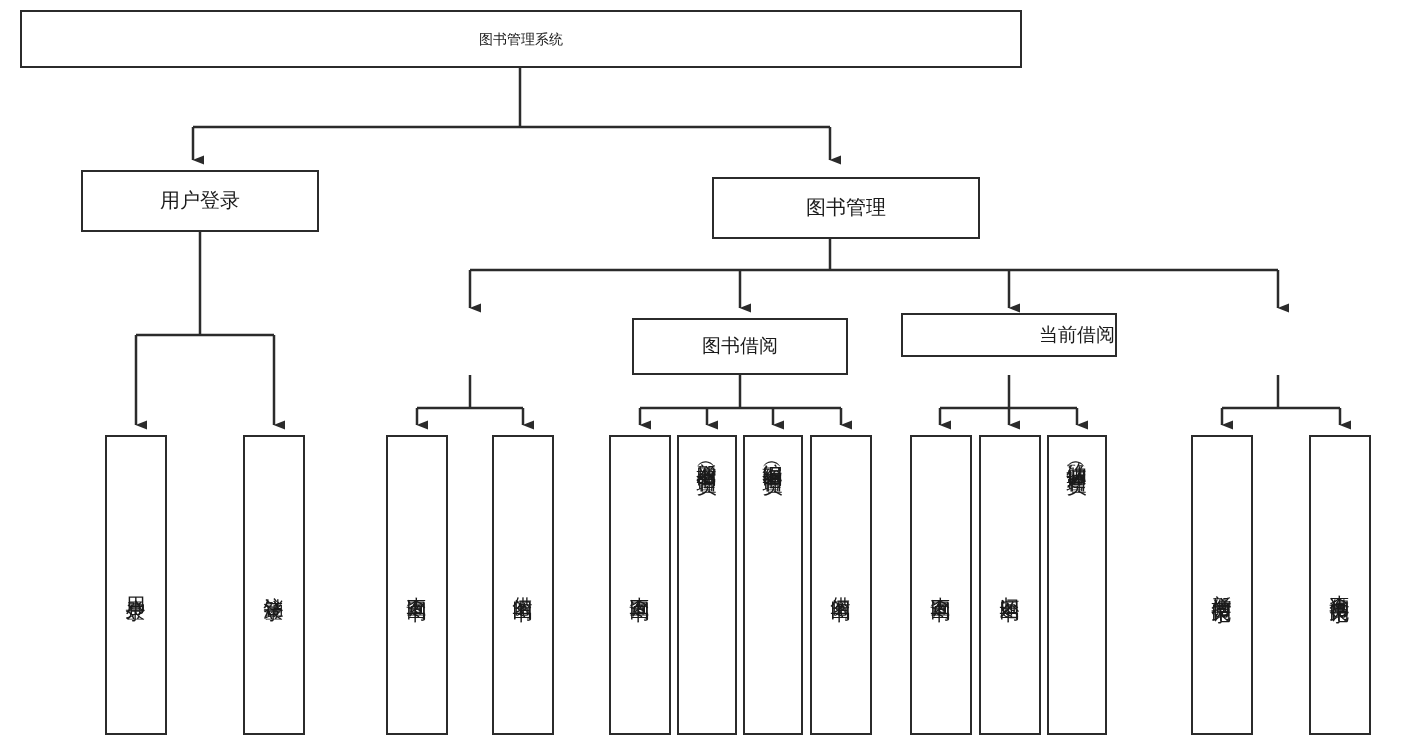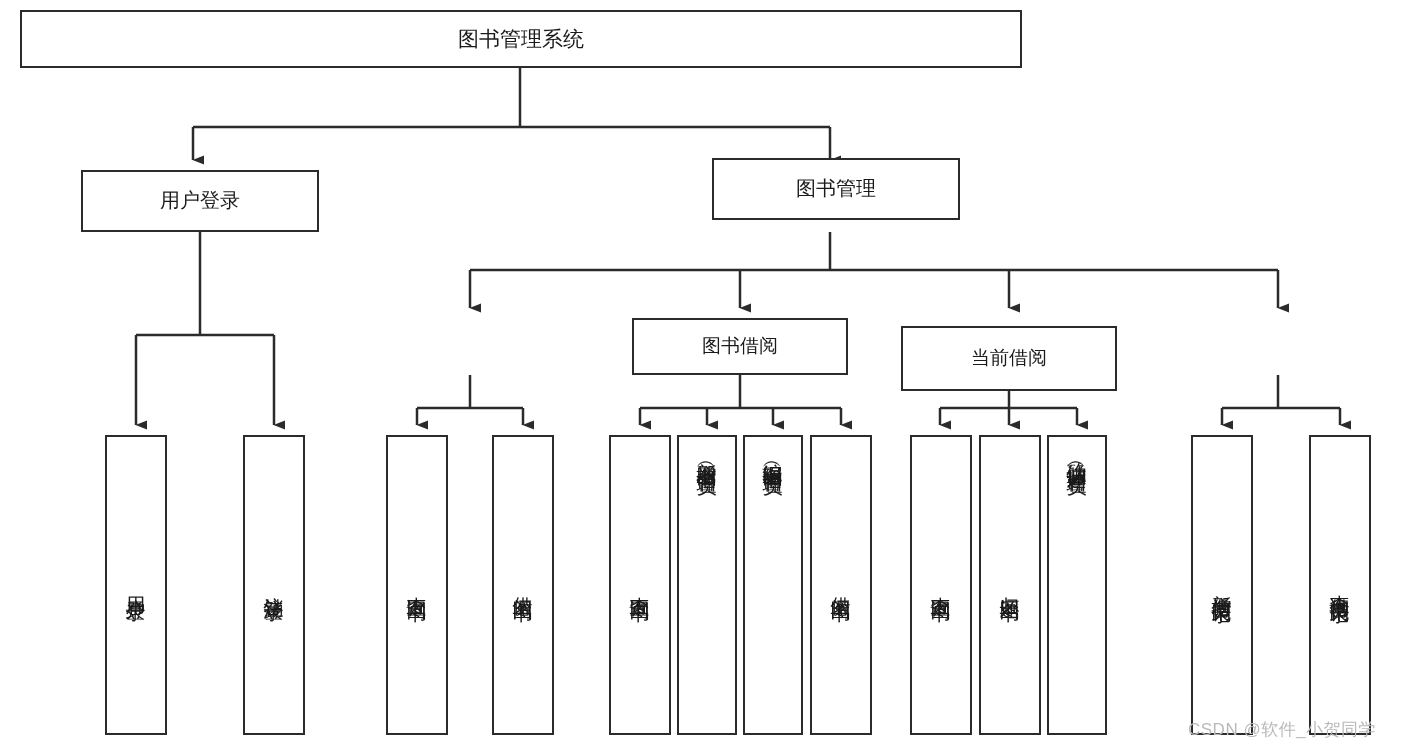--- a/index.html
+++ b/index.html
@@ -41,21 +41,21 @@
     color: #1a1a1a;
   }
   .node-label {
     display: block;
     text-align: center;
     line-height: 1.18;
     white-space: nowrap;
   }
   
   .node.level-root .node-label {
-    font-size: 21px;
+    font-size: 14px;
   }
   
   .node.level-1 .node-label {
     font-size: 20px;
   }
   
   .node.level-2 .node-label {
     font-size: 19px;
   }
   
@@ -145,30 +145,30 @@
   </svg>
 
   <div class="node level-root" style="left:20px; top:10px; width:1002px; height:58px;">
     <span class="node-label">图书管理系统</span>
   </div>
 
   <div class="node level-1" style="left:81px; top:170px; width:238px; height:62px;">
     <span class="node-label">用户登录</span>
   </div>
 
-  <div class="node level-1" style="left:712px; top:158px; width:248px; height:62px;">
+  <div class="node level-1" style="left:712px; top:177px; width:268px; height:62px;">
     <span class="node-label">图书管理</span>
   </div>
 
 
   <div class="node level-2" style="left:632px; top:318px; width:216px; height:57px;">
     <span class="node-label">图书借阅</span>
   </div>
 
-  <div class="node level-2" style="left:901px; top:326px; width:216px; height:65px;">
+  <div class="node level-2" style="left:901px; top:313px; width:216px; height:44px;justify-content:flex-end;">
     <span class="node-label">当前借阅</span>
   </div>
 
 
   <div class="node leaf leaf-center" style="left:105px; top:435px; width:62px; height:300px;">
     <span class="node-label">用户登录</span>
   </div>
 
   <div class="node leaf leaf-center" style="left:243px; top:435px; width:62px; height:300px;">
     <span class="node-label">注销登录</span>
@@ -211,15 +211,14 @@
   </div>
 
   <div class="node leaf leaf-center" style="left:1191px; top:435px; width:62px; height:300px;">
     <span class="node-label">新增借阅记录</span>
   </div>
 
   <div class="node leaf leaf-center" style="left:1309px; top:435px; width:62px; height:300px;">
     <span class="node-label">查询借阅记录</span>
   </div>
 
-  <div class="watermark" style="left:1188px; top:718px;">CSDN @软件_小贺同学</div>
 
 </div>
 
 </body></html>

